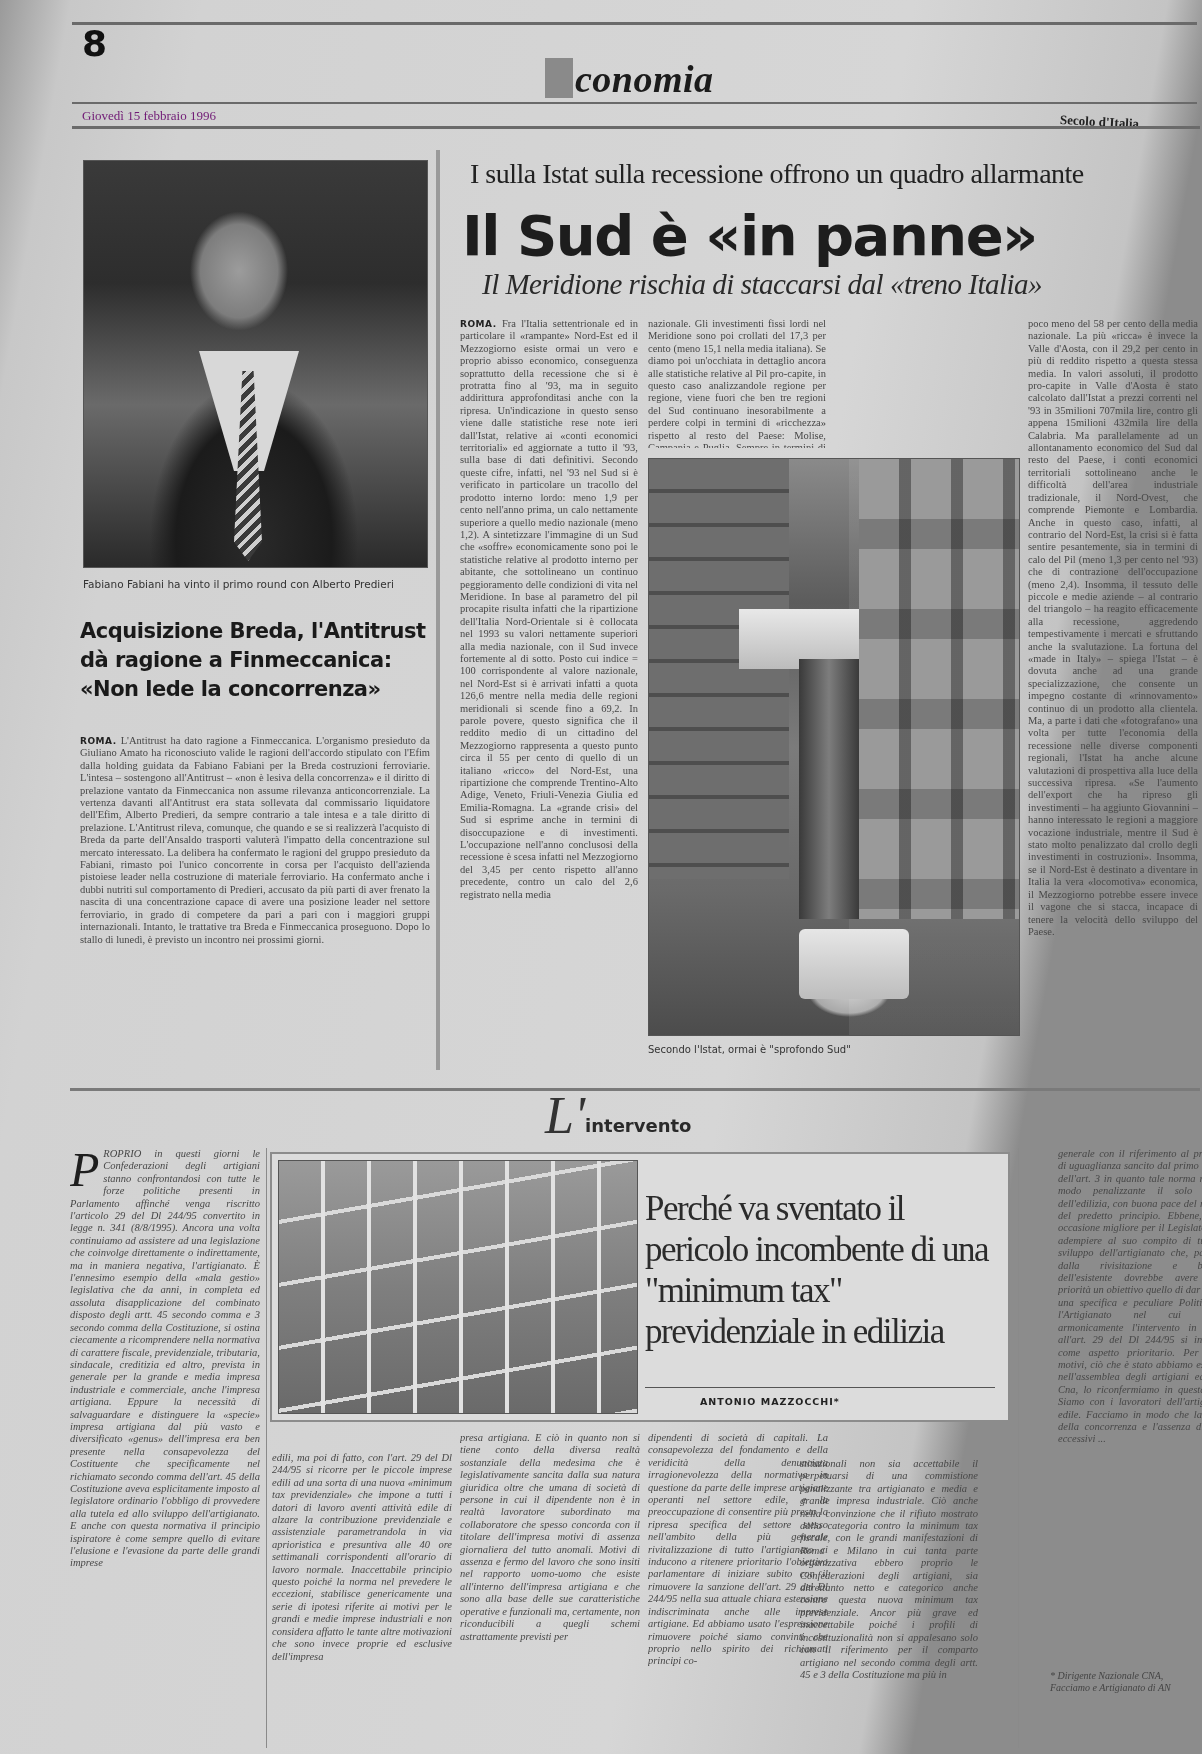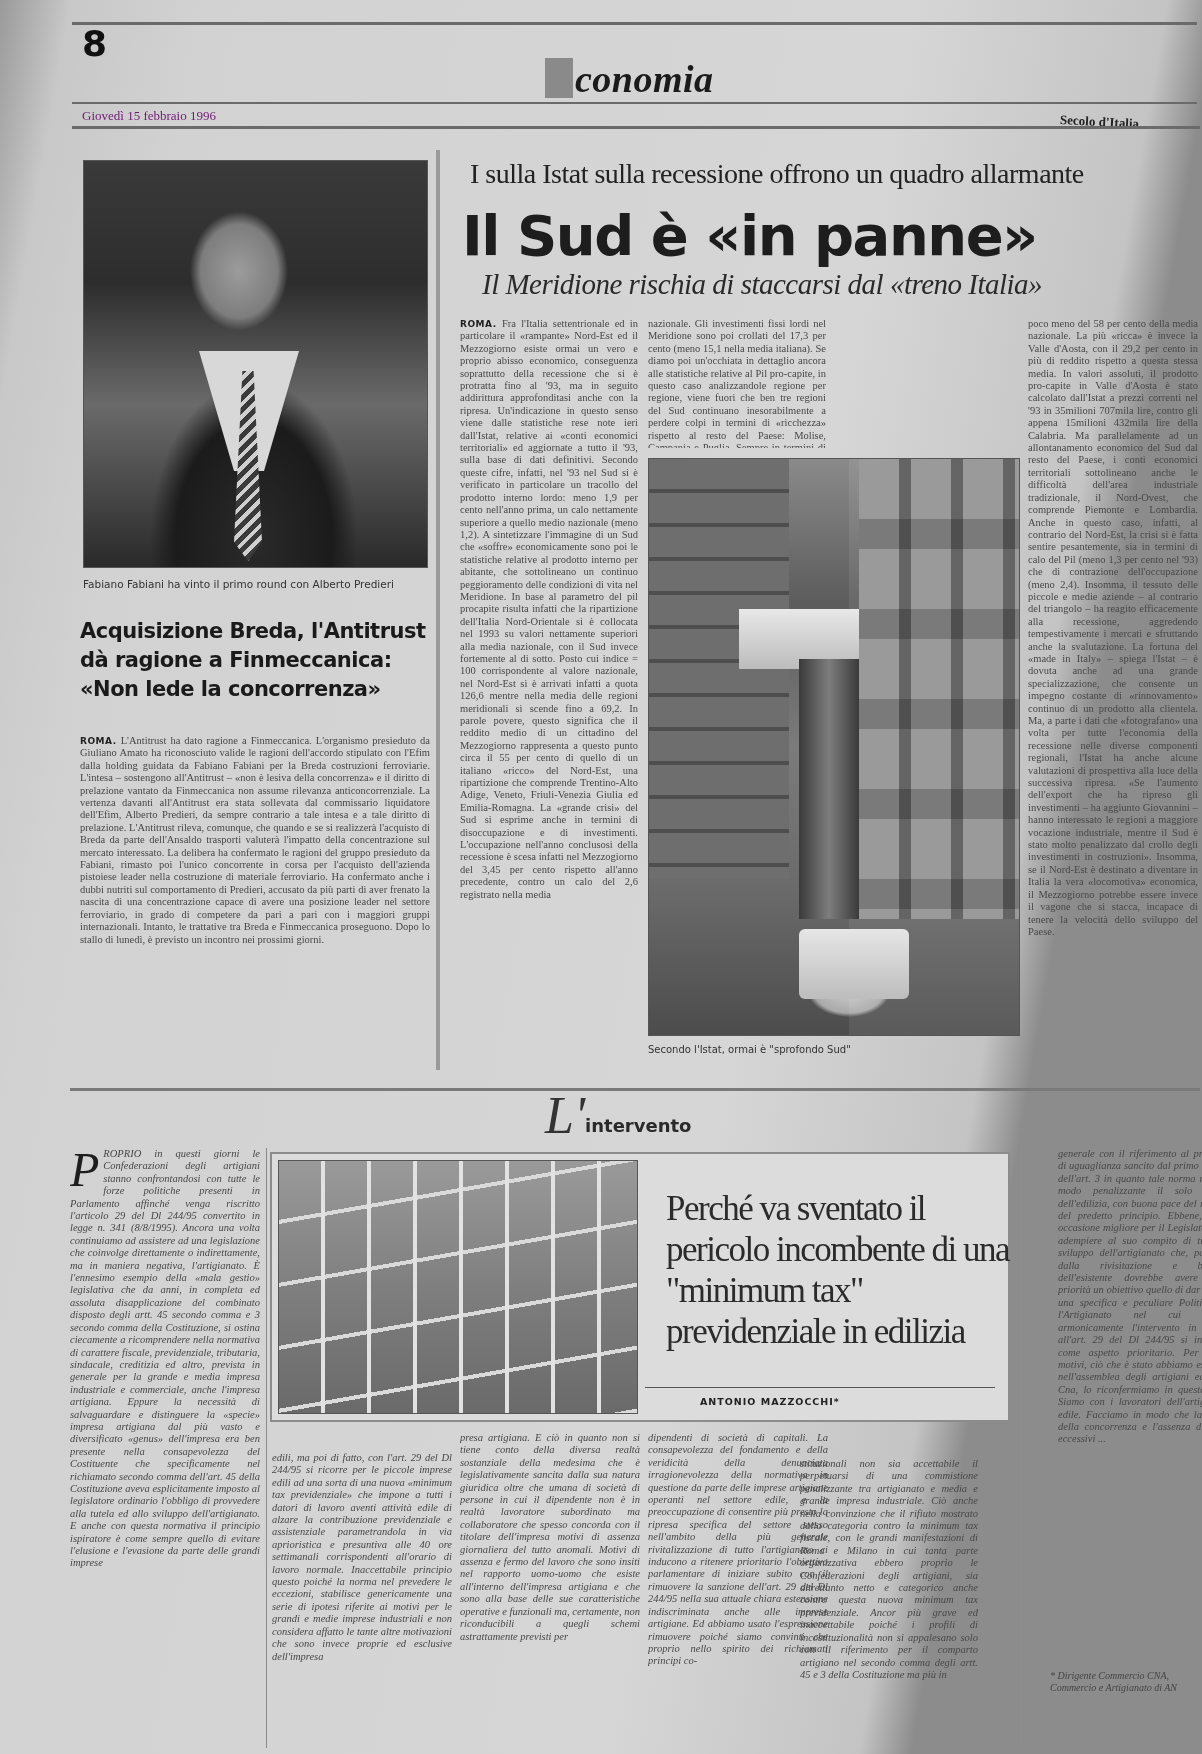--- a/index.html
+++ b/index.html
@@ -123,21 +123,21 @@
   }
   .photo-scaffold {
     left: 278px; top: 1160px; width: 360px; height: 254px;
     background:
       repeating-linear-gradient(90deg, transparent 0 42px, #e2e2e2 42px 46px),
       repeating-linear-gradient(170deg, transparent 0 58px, #dadada 58px 62px),
       linear-gradient(180deg, #9a9a9a 0%, #7f7f7f 50%, #6a6a6a 100%);
   }
   .feature-headline {
     left: 645px; top: 1188px; width: 350px;
-    font-family: "Liberation Serif", serif; font-size: 35px; line-height: 41px; color: #2b2b2b; letter-spacing: -1.5px; margin-left: 21px;
+    font-family: "Liberation Serif", serif; font-size: 35px; line-height: 41px; color: #2b2b2b; letter-spacing: -1.5px;
   }
   .feature-rule { left: 645px; top: 1387px; width: 350px; height: 1px; background: #555; }
   .byline {
     left: 700px; top: 1396px; font-family: "DejaVu Sans", sans-serif; font-weight: bold; font-size: 9.5px;
     color: #222; letter-spacing: 1px;
   }
   .footnote { left: 1050px; top: 1670px; width: 150px; font-size: 10px; font-style: italic; color: #444; line-height: 12px; }
   .vrule { position: absolute; width: 1px; background: #8a8a8a; }
   .vrule-thick { position: absolute; width: 4px; background: #9a9a9a; }
 </style>
@@ -216,15 +216,15 @@
 </div>
 <div class="body-col italic-col" style="left:648px; top:1432px; width:180px; height:318px;">
   <span>dipendenti di società di capitali. La consapevolezza del fondamento e della veridicità della denunciata irragionevolezza della normativa in questione da parte delle imprese artigiane operanti nel settore edile, e la preoccupazione di consentire più presto la ripresa specifica del settore stesso nell'ambito della più generale rivitalizzazione di tutto l'artigianato ci inducono a ritenere prioritario l'obiettivo parlamentare di iniziare subito con il rimuovere la sanzione dell'art. 29 del Dl 244/95 nella sua attuale chiara estensione indiscriminata anche alle imprese artigiane. Ed abbiamo usato l'espressione rimuovere poiché siamo convinti che proprio nello spirito dei richiamati principi co-</span>
 </div>
 <div class="body-col italic-col" style="left:800px; top:1432px; width:178px; height:318px;margin-top:26px;">
   <span>stituzionali non sia accettabile il perpetuarsi di una commistione penalizzante tra artigianato e media e grande impresa industriale. Ciò anche nella convinzione che il rifiuto mostrato dalla categoria contro la minimum tax fiscale, con le grandi manifestazioni di Roma e Milano in cui tanta parte organizzativa ebbero proprio le Confederazioni degli artigiani, sia altrettanto netto e categorico anche contro questa nuova minimum tax previdenziale. Ancor più grave ed inaccettabile poiché i profili di incostituzionalità non si appalesano solo con il riferimento per il comparto artigiano nel secondo comma degli artt. 45 e 3 della Costituzione ma più in</span>
 </div>
 <div class="body-col italic-col" style="left:1058px; top:1148px; width:174px; height:515px;">
   <span>generale con il riferimento al principio di uguaglianza sancito dal primo comma dell'art. 3 in quanto tale norma resta in modo penalizzante il solo settore dell'edilizia, con buona pace del rispetto del predetto principio. Ebbene, quale occasione migliore per il Legislatore per adempiere al suo compito di tutela e sviluppo dell'artigianato che, partendo dalla rivisitazione e bonifica dell'esistente dovrebbe avere come priorità un obiettivo quello di dar vita ad una specifica e peculiare Politica per l'Artigianato nel cui ambito armonicamente l'intervento in ordine all'art. 29 del Dl 244/95 si inserisca come aspetto prioritario. Per questi motivi, ciò che è stato abbiamo espresso nell'assemblea degli artigiani edili del Cna, lo riconfermiamo in questa sede. Siamo con i lavoratori dell'artigianato edile. Facciamo in modo che la difesa della concorrenza e l'assenza di oneri eccessivi ...</span>
 </div>
-<div class="abs footnote">* Dirigente Commercio CNA, Commercio e Artigianato di AN</div>
+<div class="abs footnote">* Dirigente Nazionale CNA, Facciamo e Artigianato di AN</div>
 <div class="vrule" style="left:266px; top:1148px; height:600px;"></div>
 <div class="vrule" style="left:1018px; top:1148px; height:600px;"></div>
 
 </body></html>

